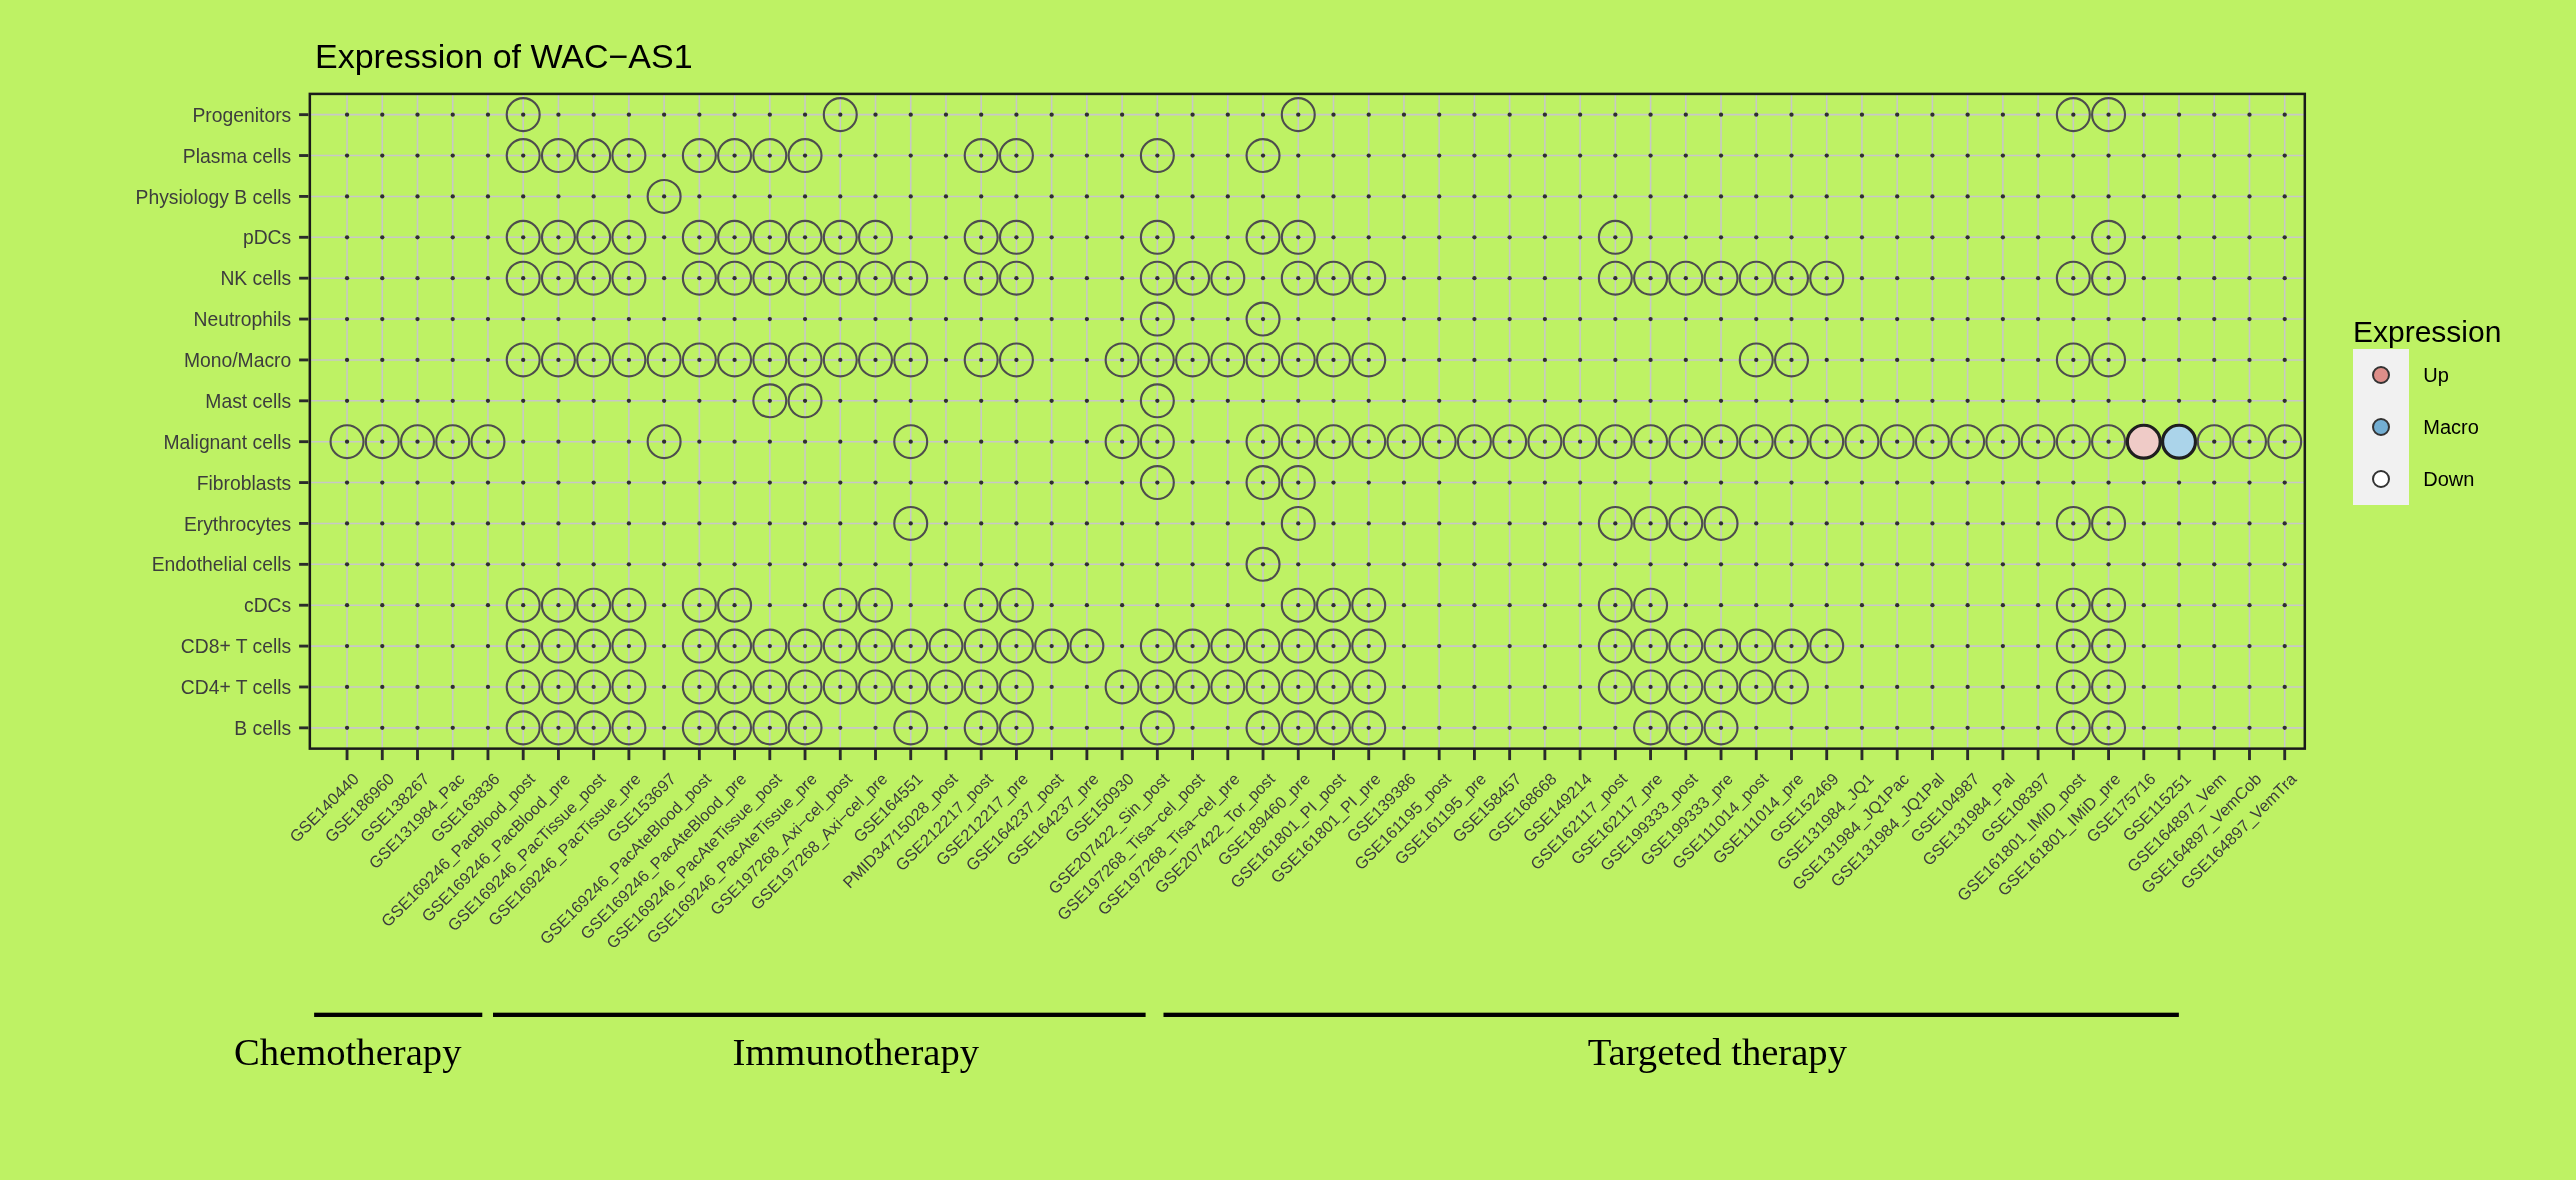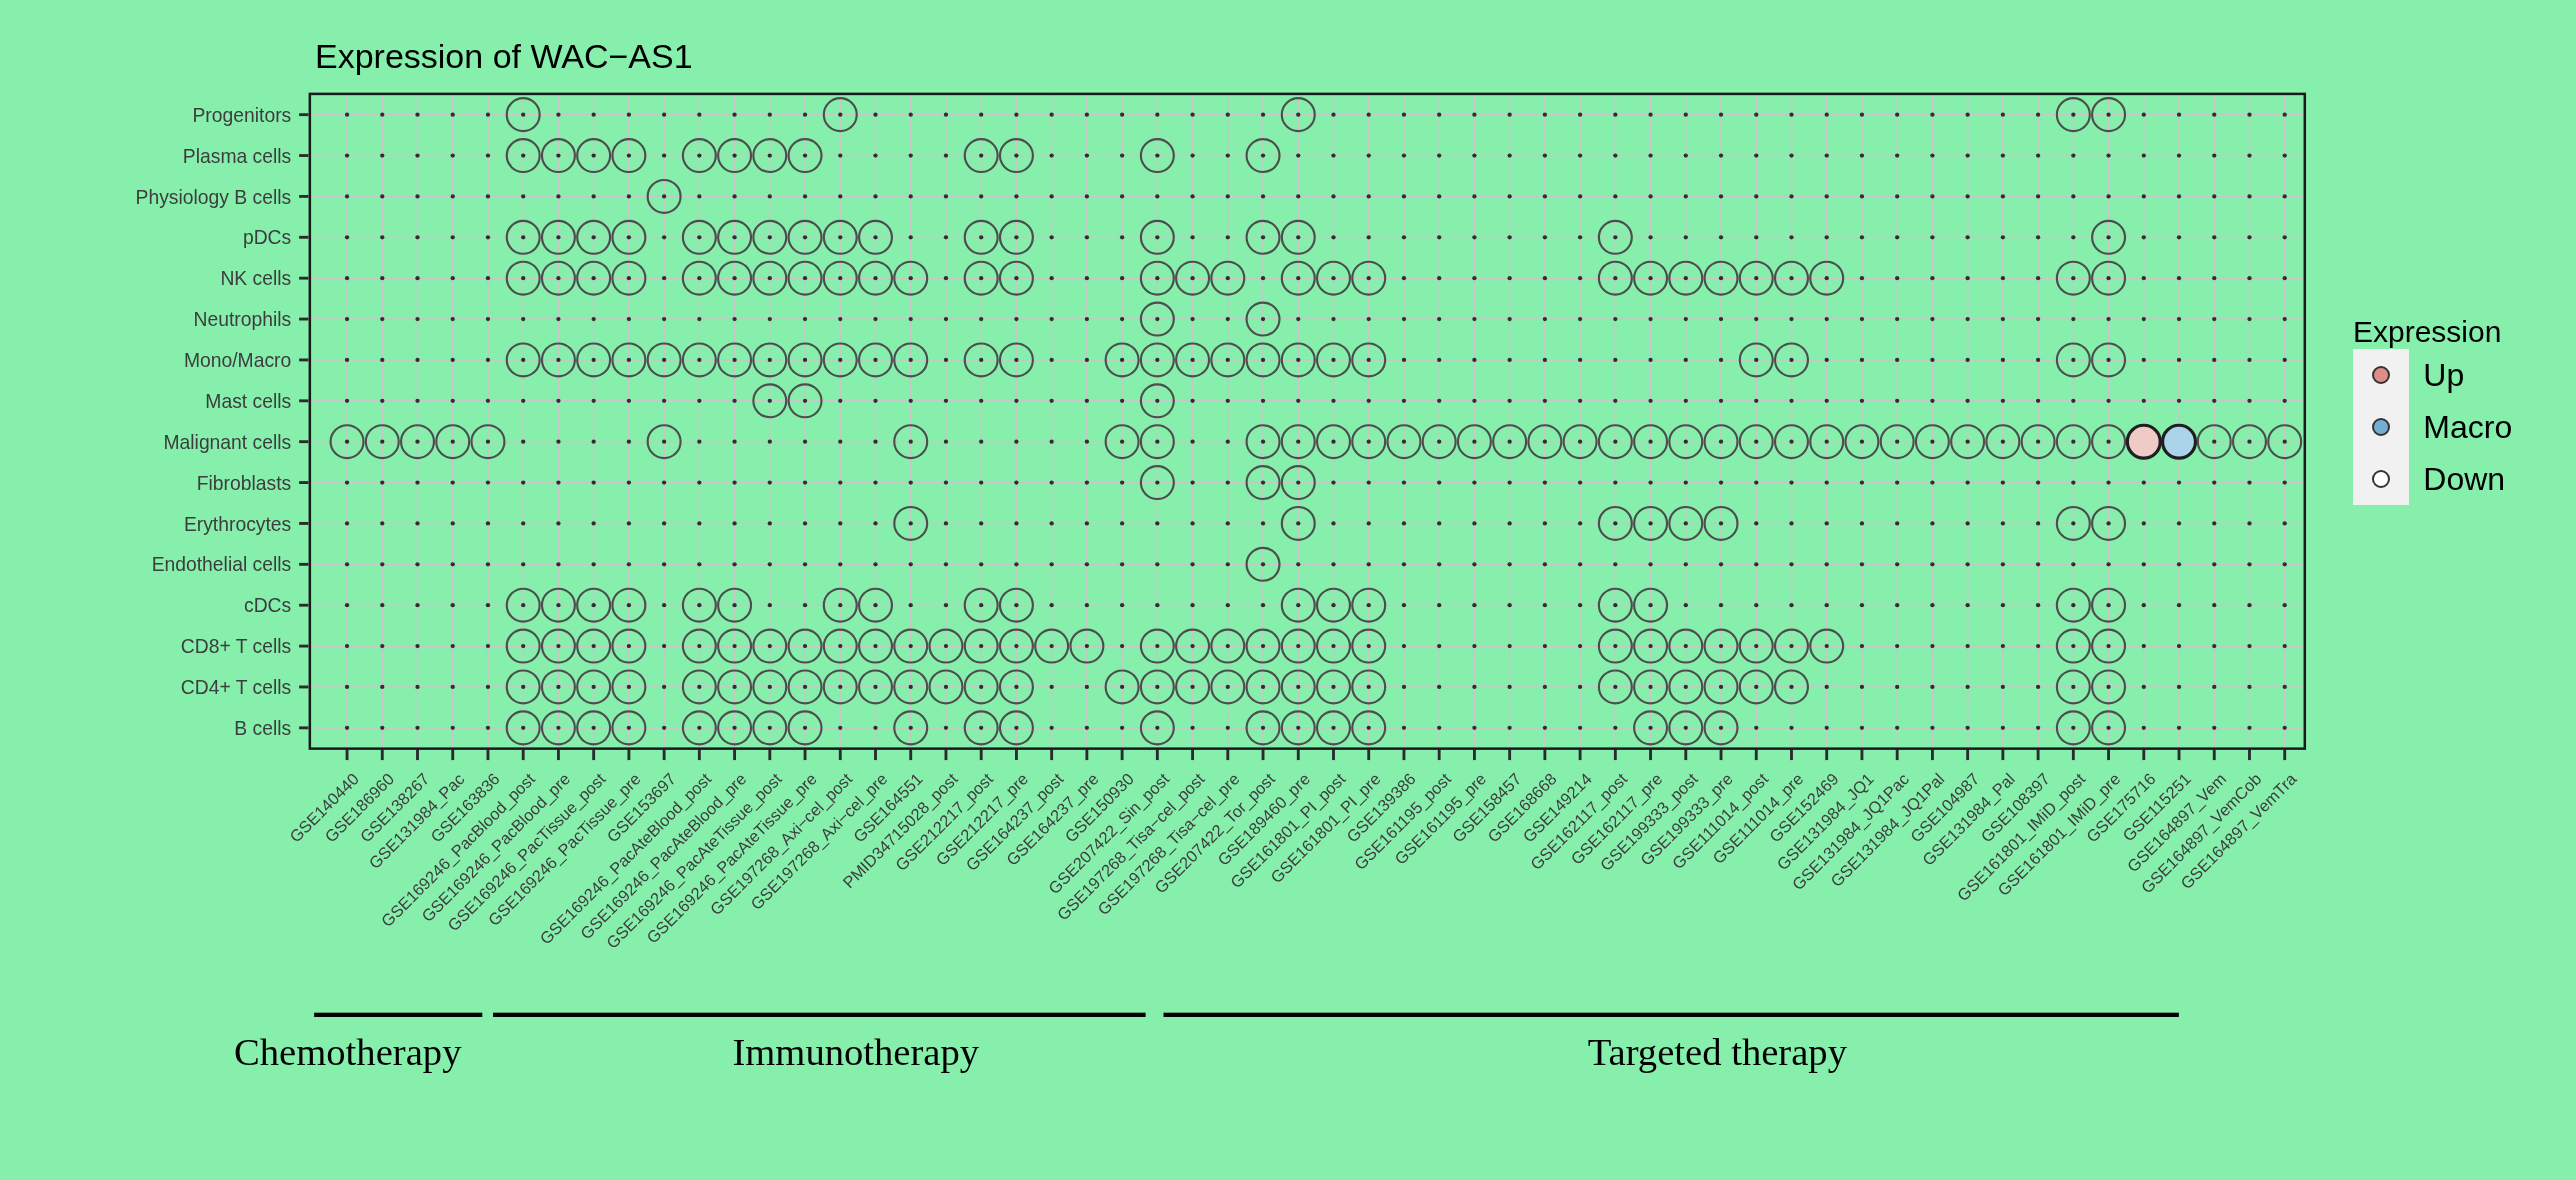--- a/index.html
+++ b/index.html
@@ -1,25 +1,25 @@
 <!DOCTYPE html>
 <html style="font-size:11.4px"><head>
 <meta charset="utf-8">
 <style>
   html,body{margin:0;padding:0;background:#ffffff;}
-  #figure{position:relative;width:2576px;height:1181px;background:#86efac;overflow:hidden;
+  #figure{position:relative;width:2576px;height:1181px;background:#bef264;overflow:hidden;
           font-family:"Liberation Sans",sans-serif;}
   #plot-svg{position:absolute;left:0;top:0;}
   #chart-title{position:absolute;left:315px;top:37px;font-size:34px;color:#000;white-space:nowrap;}
   .legend{position:absolute;left:2353px;top:315px;}
   .legend-title{font-size:30px;color:#000;}
   .legend-item{display:flex;align-items:stretch;height:52px;}
   .legend-key{width:56px;background:#f1f1f1;display:flex;align-items:center;justify-content:center;}
   .legend-swatch{width:18px;height:18px;border:2.1px solid #333;border-radius:50%;background:#fff;box-sizing:border-box;}
-  .legend-label{font-size:32px;color:#000;display:flex;align-items:center;padding-left:14.3px;white-space:nowrap;}
+  .legend-label{font-size:20px;color:#000;display:flex;align-items:center;padding-left:14.3px;white-space:nowrap;}
 </style>
 </head>
 <body>
 
 <div id="figure">
   <div id="chart-title">Expression of WAC−AS1</div>
 
   <svg id="plot-svg" width="2576" height="1181" viewBox="0 0 3600 1650">
       <g>
         <line x1="485" y1="131" x2="485" y2="1046" stroke="#c7c7c7" stroke-width="2.2"></line>

